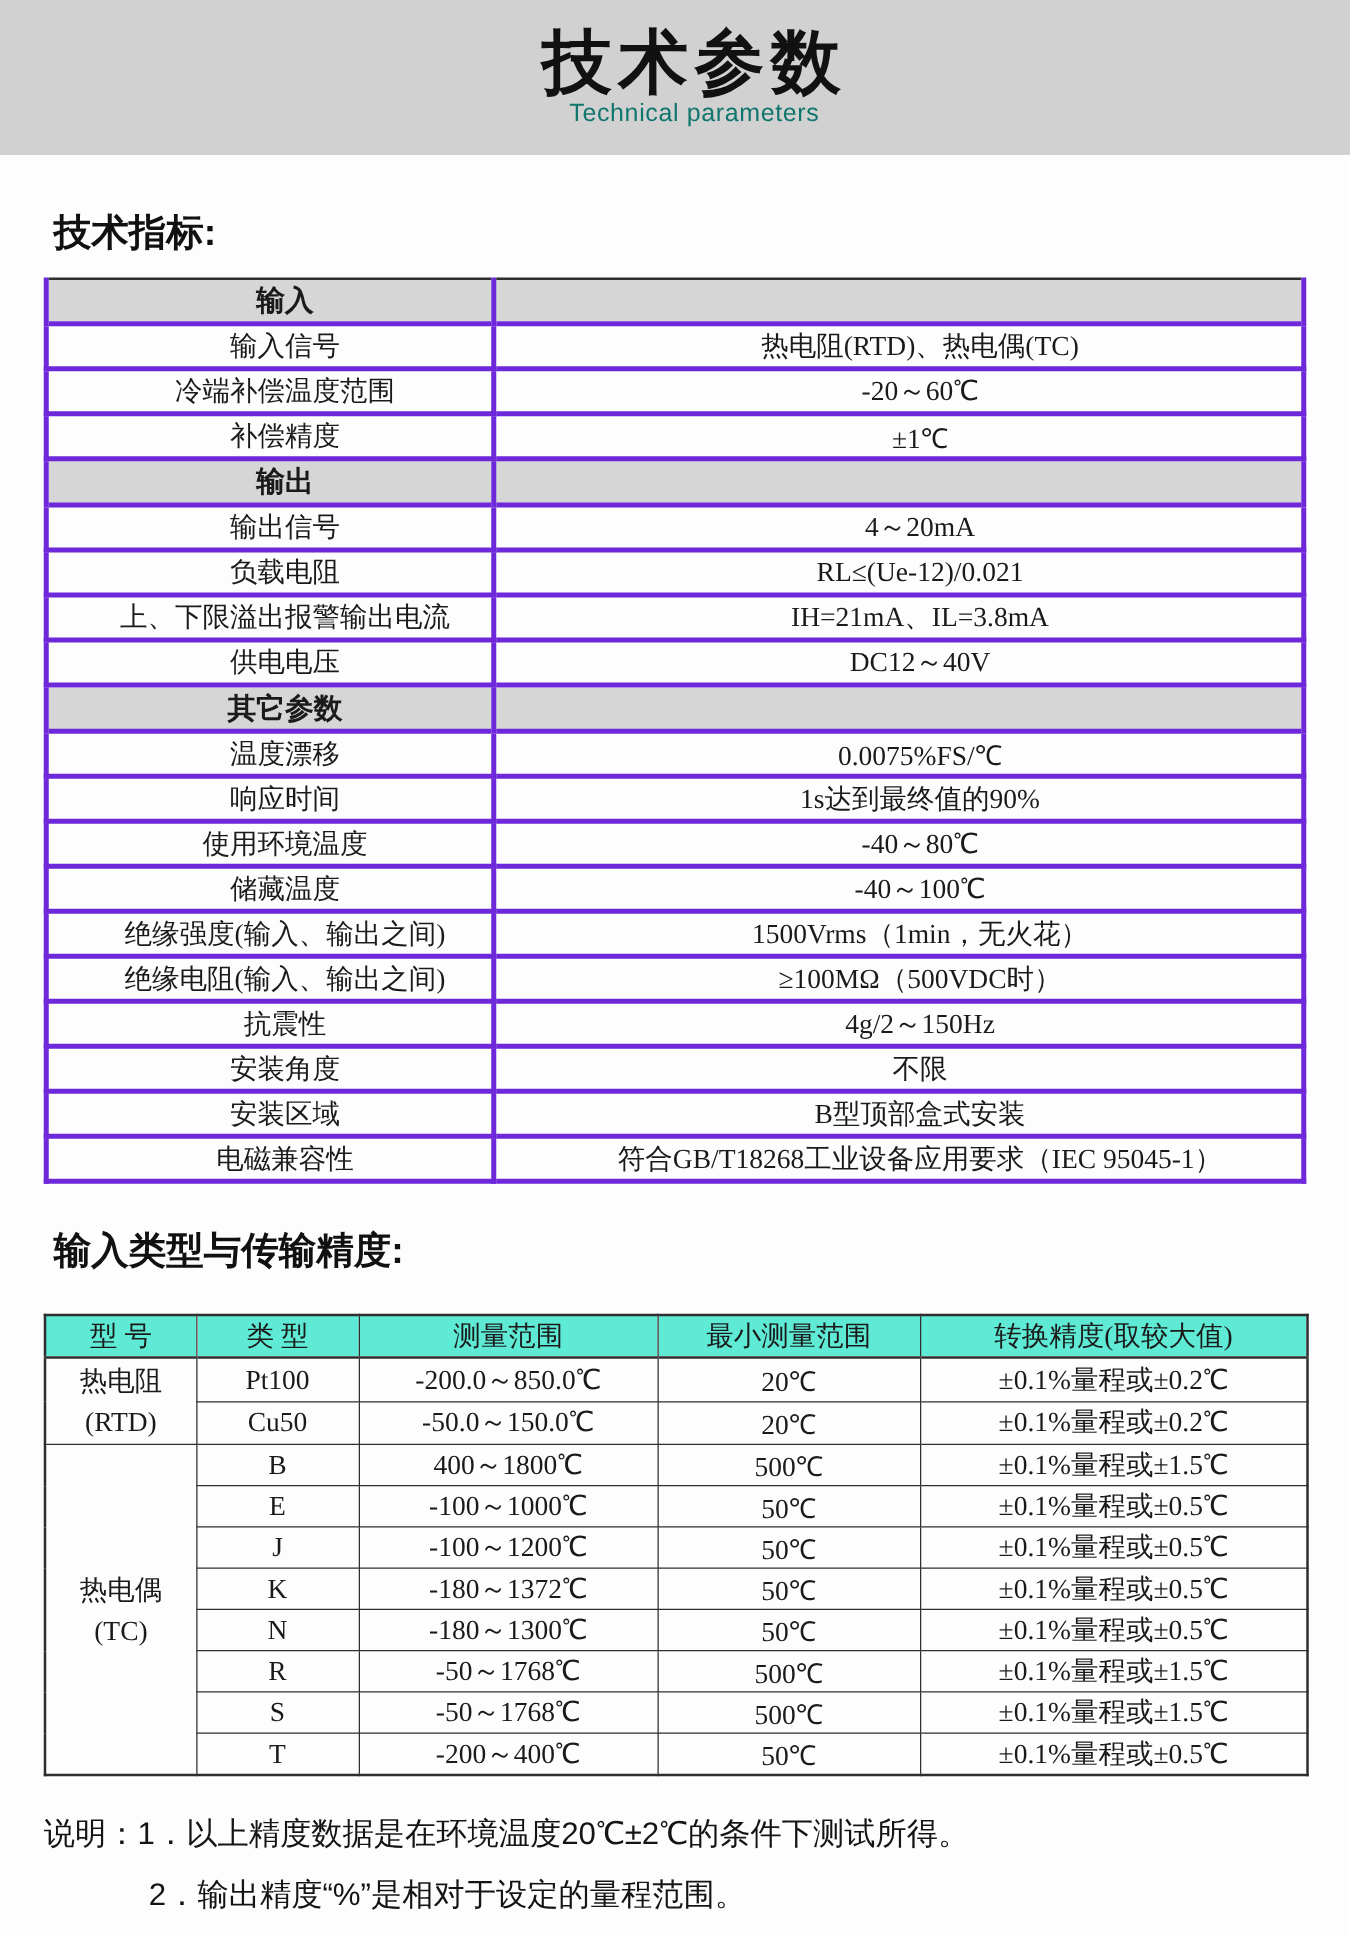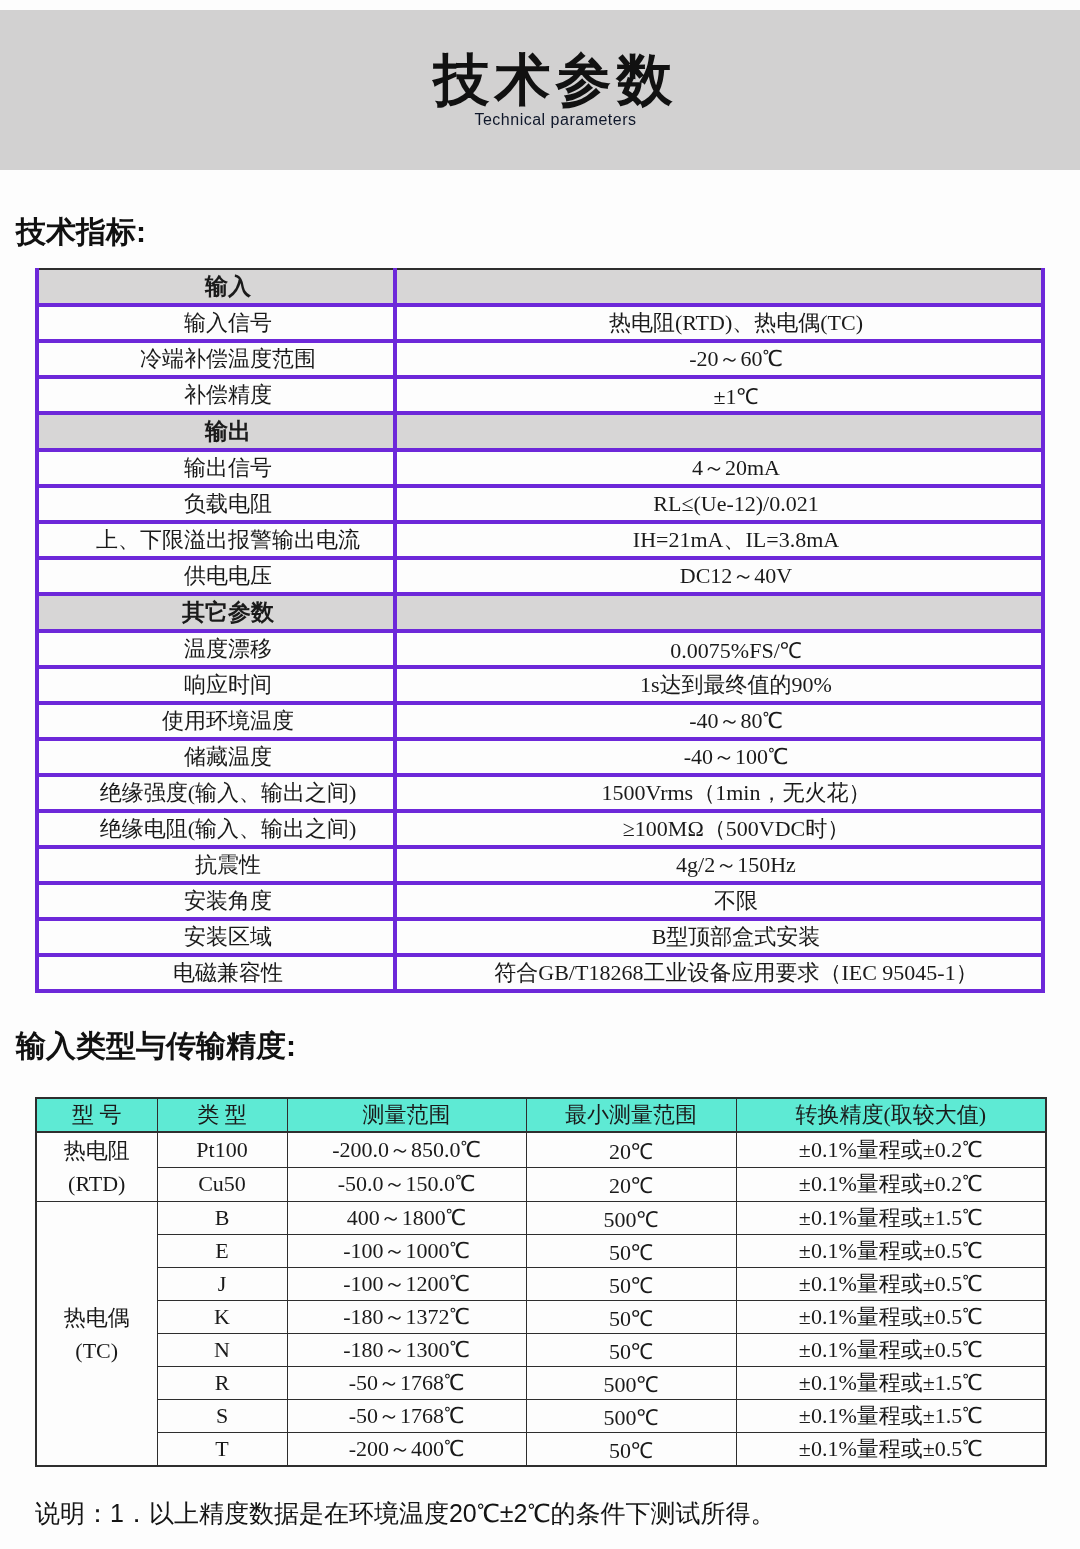--- a/index.html
+++ b/index.html
@@ -7,40 +7,39 @@
   body {
     width: 1080px; height: 1549px;
     background: #fdfdfd;
     color: #1a1a1a;
     font-family: "Liberation Sans", sans-serif;
     overflow: hidden;
   }
 
   
   .band {
-    margin-top: 10px;
-    height: 160px;
+    height: 124px;
     background: #d2d1d1;
     display: flex; flex-direction: column;
     align-items: center; justify-content: center; padding-left: 31px;
   }
   .band-title {
     font-size: 56px; font-weight: bold;
     letter-spacing: 5px; line-height: 1.05;
     color: #111;
   }
   .band-subtitle {
-    font-size: 16px; color: #0f172a;
+    font-size: 20px; color: #0f766e;
     margin-top: 1px; letter-spacing: 0.5px; text-align: right;
   }
 
   
   .section-heading {
     font-size: 30px; font-weight: bold;
-    margin-left: 16px; color: #111;
+    margin-left: 43px; color: #111;
   }
   #spec-heading { margin-top: 42px; }
   #acc-heading  { margin-top: 33px; }
 
   
   table {
     border-collapse: collapse;
     table-layout: fixed;
     margin-left: 35px;
   }

